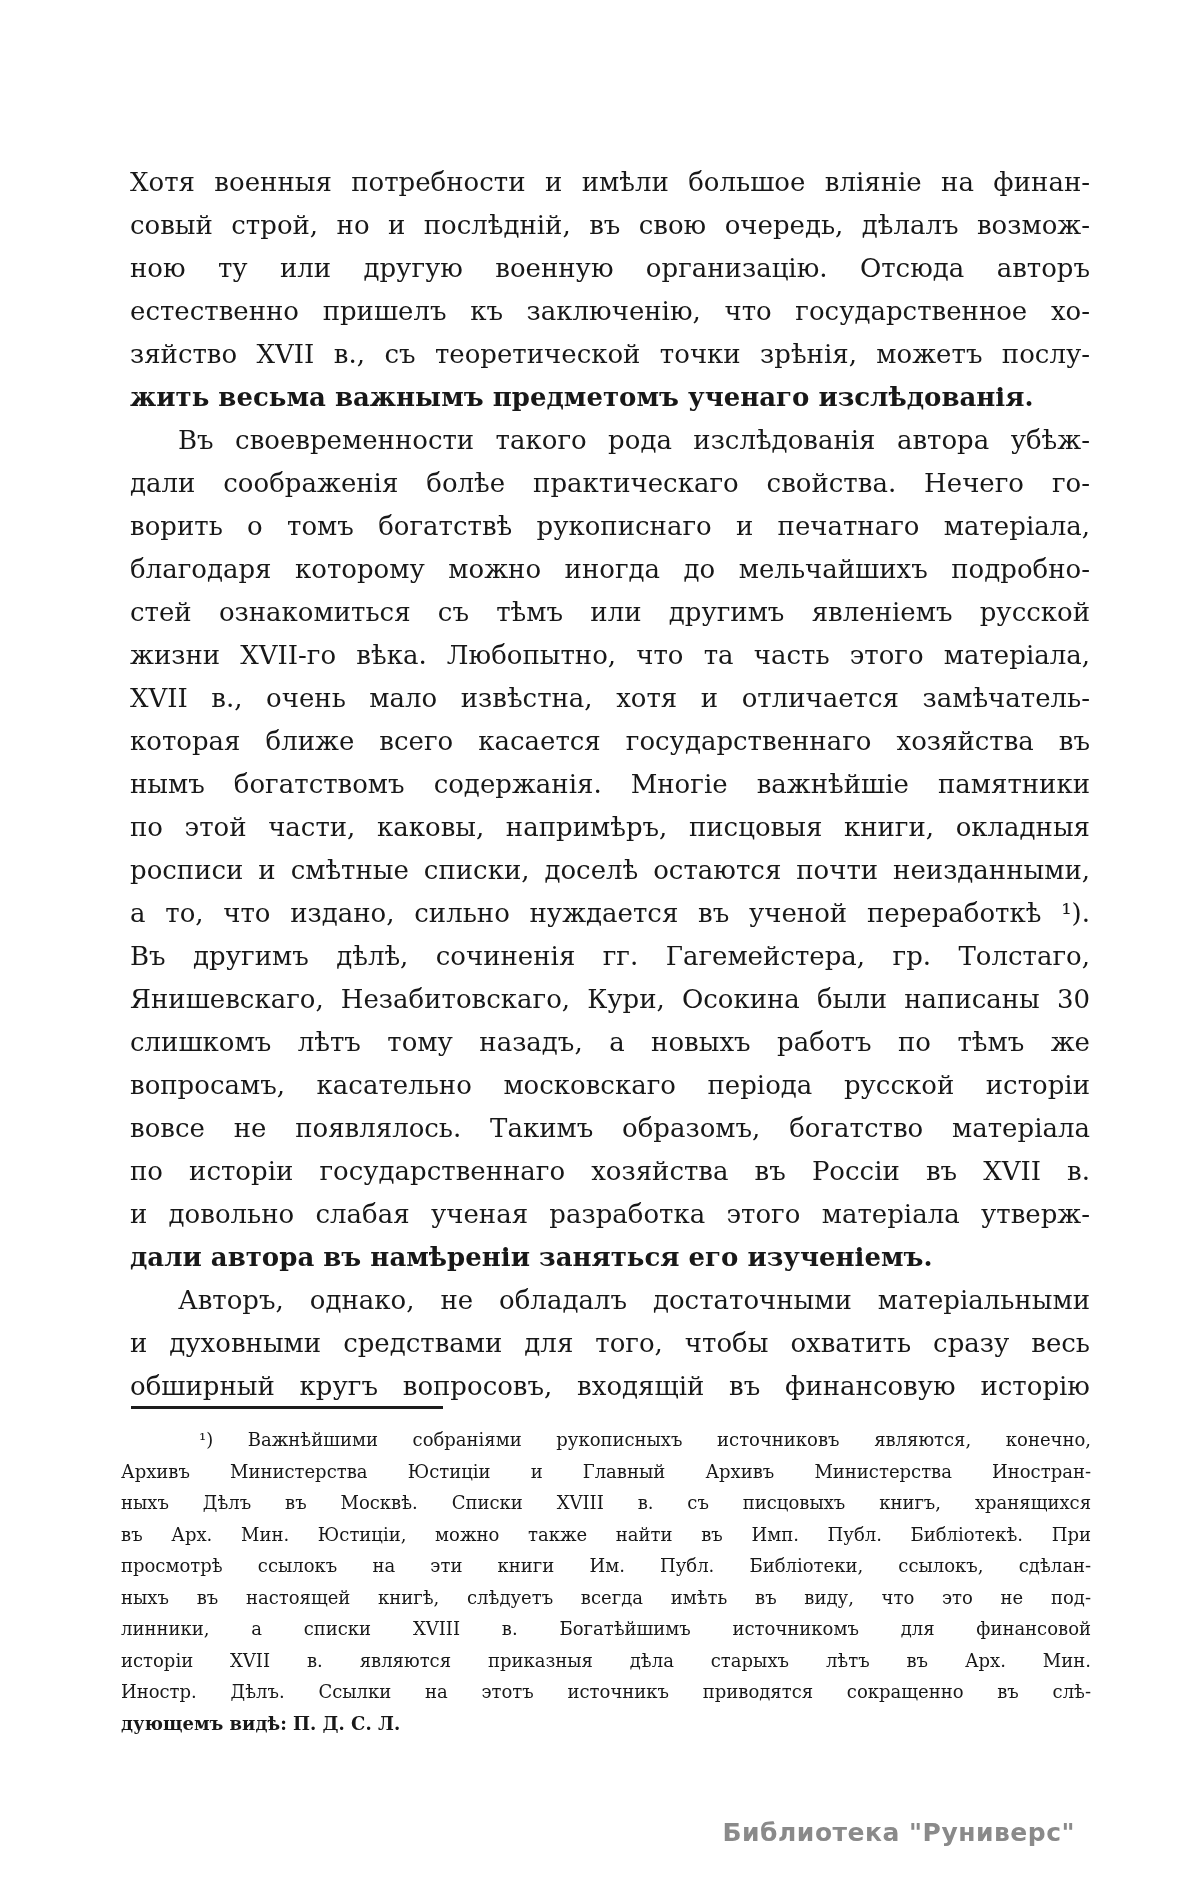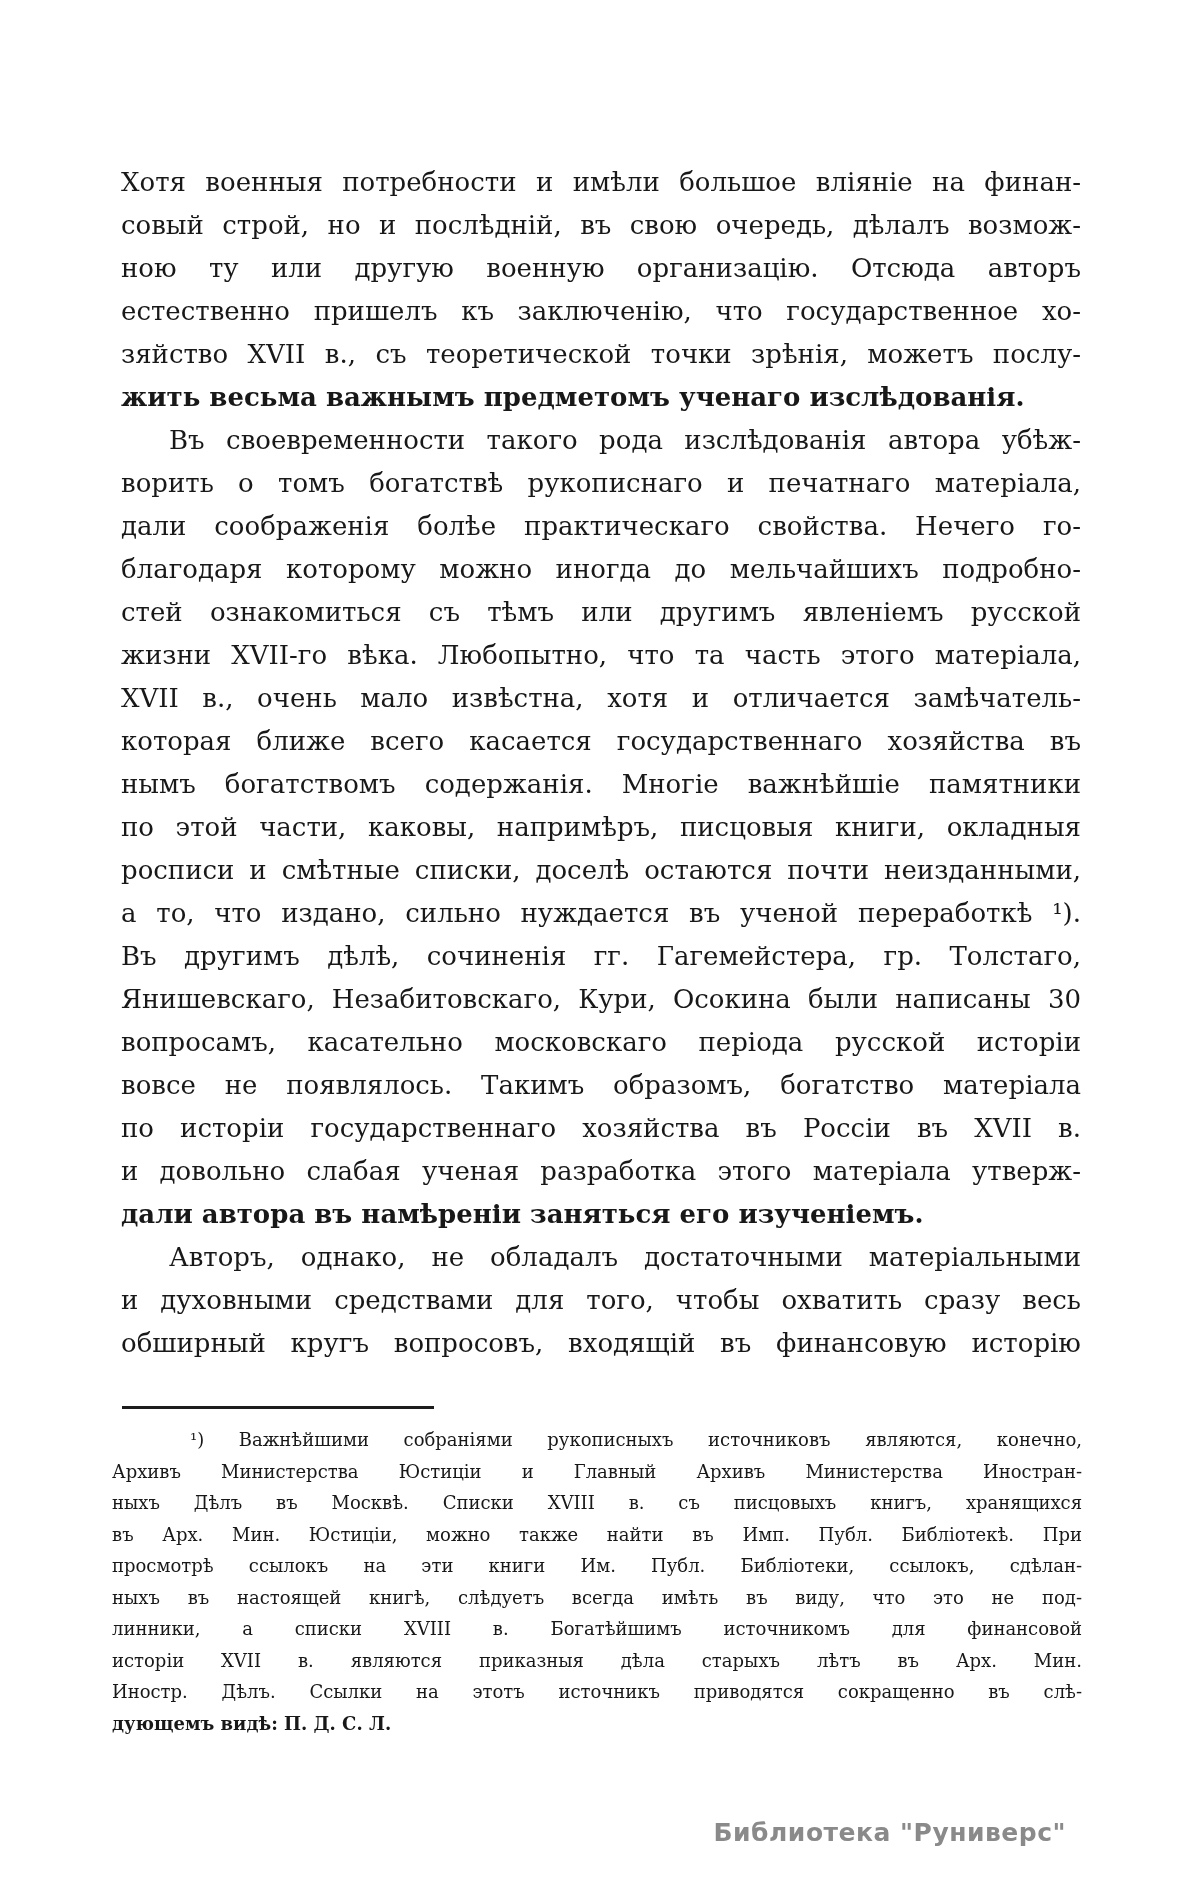--- a/index.html
+++ b/index.html
@@ -4,20 +4,21 @@
 <style>
   html, body { margin: 0; padding: 0; background: #ffffff; }
   .page {
     position: relative;
     width: 1104px;
     height: 1888px;
     background: #ffffff;
     font-family: "DejaVu Serif", serif;
     color: #181818;
     overflow: hidden;
+    margin-left: 9px;
   }
   .body-text {
     position: absolute;
     left: 121px;
     top: 161px;
     width: 960px;
     font-size: 26px;
     line-height: 43px;
   }
   .footnote {
@@ -60,33 +61,34 @@
 
 <div class="page">
   <div class="body-text" id="body-text">
       <div class="line">Хотя военныя потребности и имѣли большое вліяніе на финан-</div>
       <div class="line">совый строй, но и послѣдній, въ свою очередь, дѣлалъ возмож-</div>
       <div class="line">ною ту или другую военную организацію. Отсюда авторъ</div>
       <div class="line">естественно пришелъ къ заключенію, что государственное хо-</div>
       <div class="line">зяйство XVII в., съ теоретической точки зрѣнія, можетъ послу-</div>
       <div class="line last">жить весьма важнымъ предметомъ ученаго изслѣдованія.</div>
       <div class="line indent">Въ своевременности такого рода изслѣдованія автора убѣж-</div>
+      <div class="line">дали соображенія болѣе практическаго свойства. Нечего го-</div>
       <div class="line">ворить о томъ богатствѣ рукописнаго и печатнаго матеріала,</div>
-      <div class="line">дали соображенія болѣе практическаго свойства. Нечего го-</div>
       <div class="line">благодаря которому можно иногда до мельчайшихъ подробно-</div>
       <div class="line">стей ознакомиться съ тѣмъ или другимъ явленіемъ русской</div>
       <div class="line">жизни XVII-го вѣка. Любопытно, что та часть этого матеріала,</div>
       <div class="line">XVII в., очень мало извѣстна, хотя и отличается замѣчатель-</div>
       <div class="line">которая ближе всего касается государственнаго хозяйства въ</div>
       <div class="line">нымъ богатствомъ содержанія. Многіе важнѣйшіе памятники</div>
       <div class="line">по этой части, каковы, напримѣръ, писцовыя книги, окладныя</div>
       <div class="line">росписи и смѣтные списки, доселѣ остаются почти неизданными,</div>
       <div class="line">а то, что издано, сильно нуждается въ ученой переработкѣ ¹).</div>
       <div class="line">Въ другимъ дѣлѣ, сочиненія гг. Гагемейстера, гр. Толстаго,</div>
       <div class="line">Янишевскаго, Незабитовскаго, Кури, Осокина были написаны 30</div>
+      <div class="line">слишкомъ лѣтъ тому назадъ, а новыхъ работъ по тѣмъ же</div>
       <div class="line">вопросамъ, касательно московскаго періода русской исторіи</div>
       <div class="line">вовсе не появлялось. Такимъ образомъ, богатство матеріала</div>
       <div class="line">по исторіи государственнаго хозяйства въ Россіи въ XVII в.</div>
       <div class="line">и довольно слабая ученая разработка этого матеріала утверж-</div>
       <div class="line last">дали автора въ намѣреніи заняться его изученіемъ.</div>
       <div class="line indent">Авторъ, однако, не обладалъ достаточными матеріальными</div>
       <div class="line">и духовными средствами для того, чтобы охватить сразу весь</div>
       <div class="line">обширный кругъ вопросовъ, входящій въ финансовую исторію</div>
     </div>
   <div class="footnote-rule"></div>

